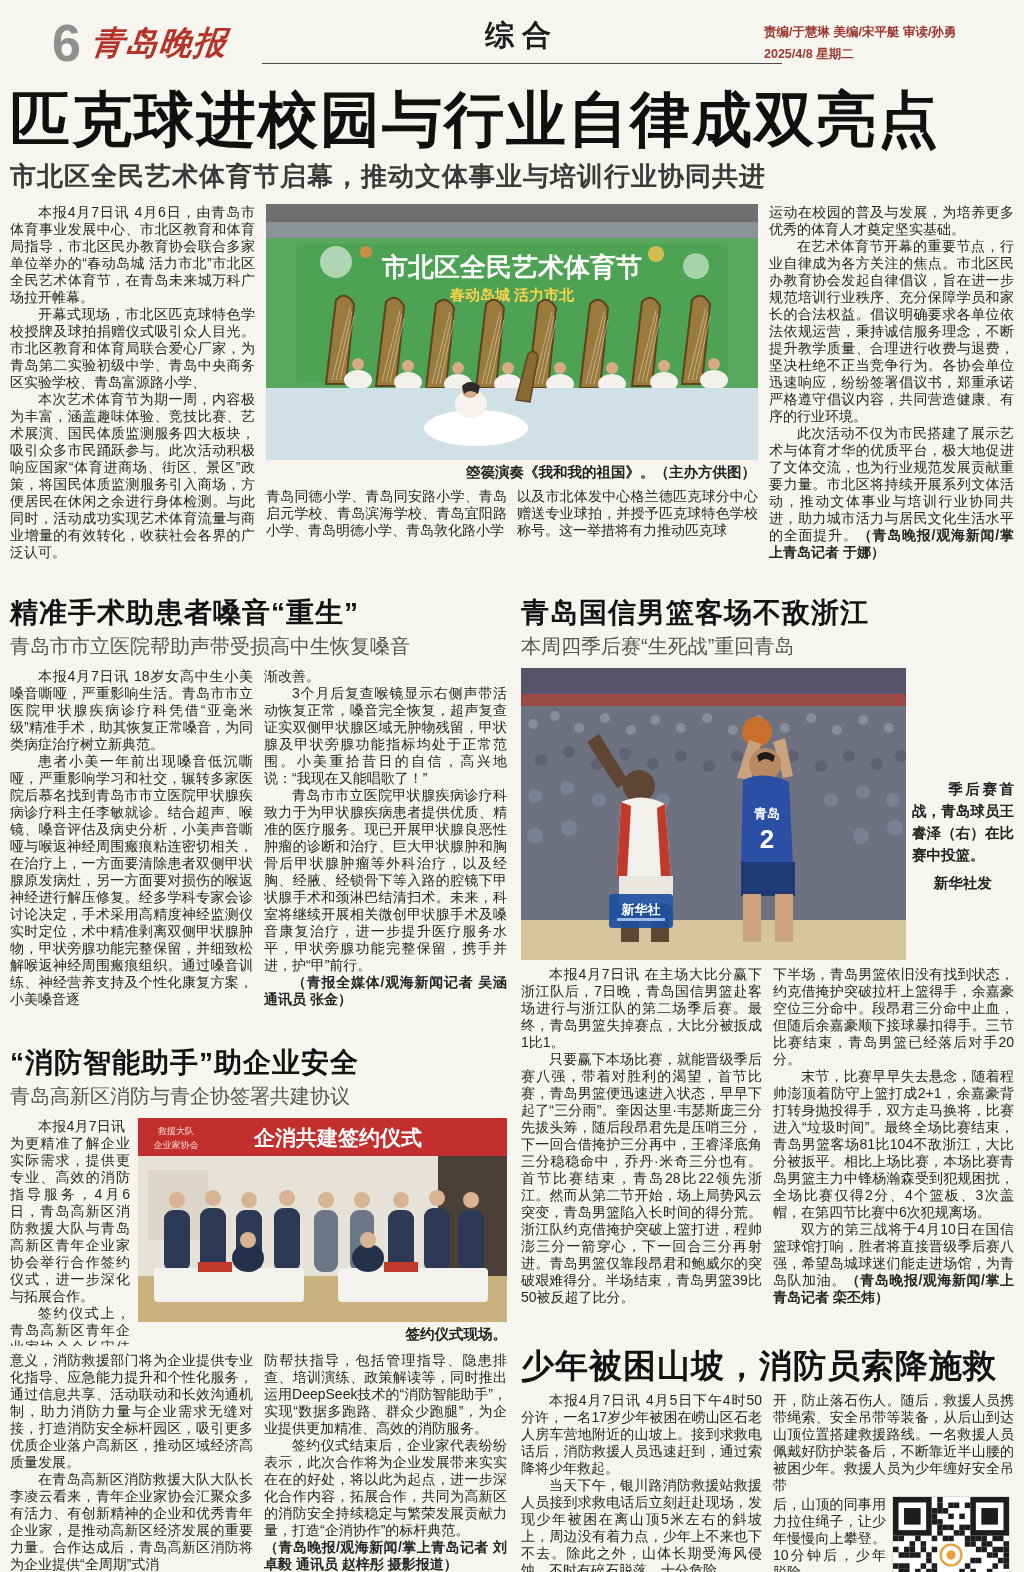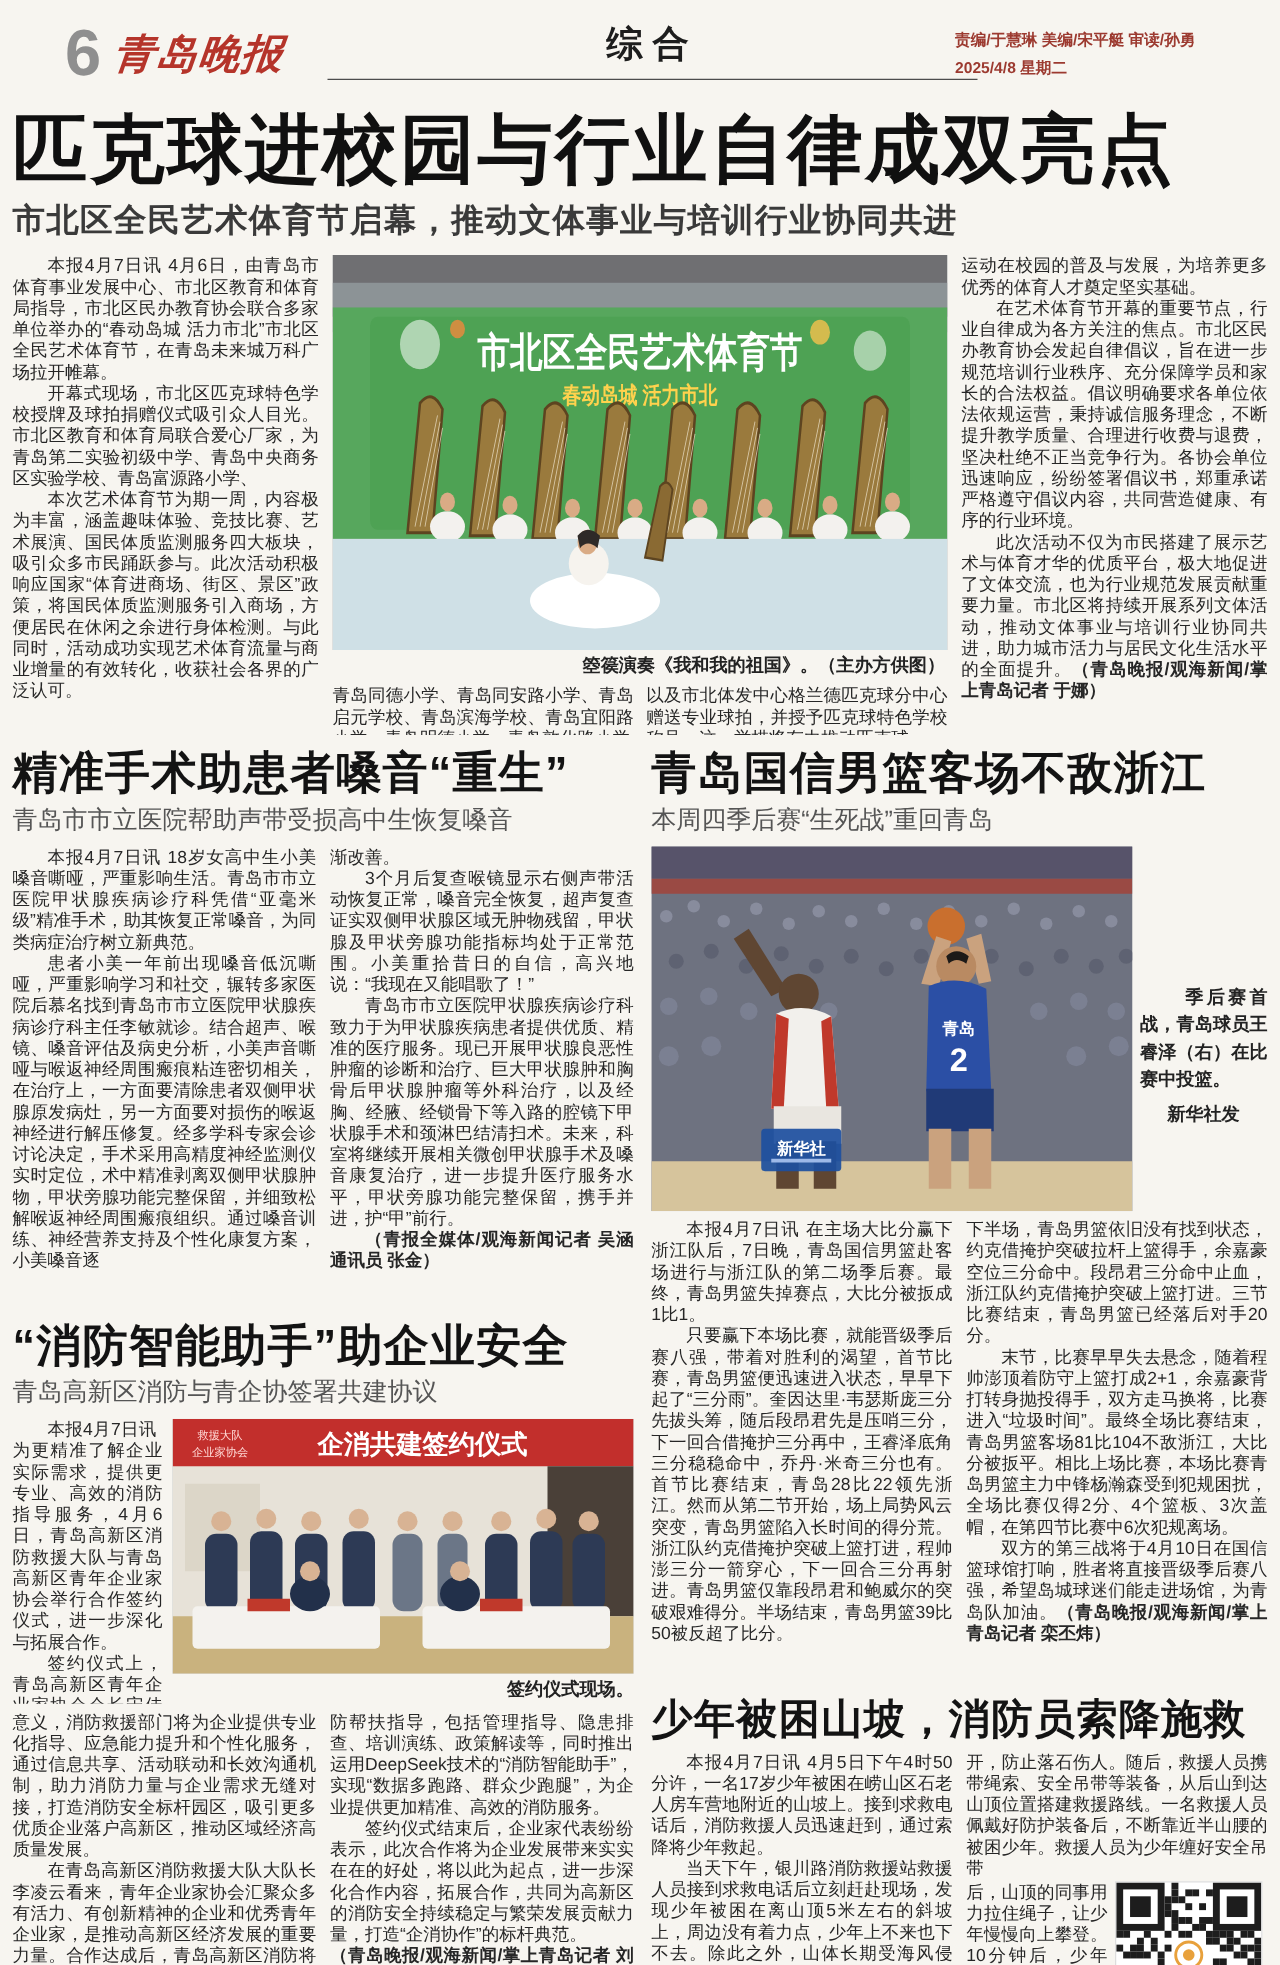--- a/index.html
+++ b/index.html
@@ -21,26 +21,26 @@
   
   .bcol p{margin:0;font-size:14px;line-height:17px;text-align:justify;text-justify:inter-character;
           word-break:break-all;text-indent:2em;color:#262626;}
   .bcol p.noindent{text-indent:0;}
   .dl{font-weight:normal;margin-right:5px;}
   .byline{font-weight:bold;}
   .caption{font-size:14.5px;font-weight:bold;color:#222;}
   
   .lead-cols{display:grid;grid-template-columns:245px 492px 1fr;column-gap:11px;height:384px;overflow:hidden;}
   .bcol{overflow:hidden;}
-  .lead-mid .photo-frame{height:316px;}
+  .lead-mid .photo-frame{height:256px;}
   .lead-mid .caption{text-align:right;margin:3px 2px 6px 0;}
   .mid-cols{display:grid;grid-template-columns:1fr 1fr;column-gap:10px;height:88px;overflow:hidden;}
   
   .bottom{display:grid;grid-template-columns:497px 1fr;column-gap:14px;margin-top:10px;}
-  .art-h3{margin:0;font-size:36px;font-weight:900;color:#131313;letter-spacing:1px;line-height:1.1;}
+  .art-h3{margin:0;font-size:28px;font-weight:900;color:#131313;letter-spacing:1px;line-height:1.1;}
   .art-h3.smaller{font-size:33px;}
   .art-h4{margin:4px 0 8px;font-size:20px;font-weight:500;color:#555;}
   .twocol{display:grid;grid-template-columns:1fr 1fr;column-gap:11px;overflow:hidden;}
   .voice-cols{height:368px;}
   .bb-photo-row{display:grid;grid-template-columns:1fr 102px;column-gap:6px;height:292px;overflow:hidden;margin-bottom:6px;}
   .bb-caption{padding-top:110px;font-size:14.5px;font-weight:bold;line-height:22px;text-align:justify;word-break:break-all;}
   .bb-caption .credit{text-indent:1.5em;margin-top:6px;}
   .bb-cols{height:372px;}
   .fire{margin-top:12px;}
   .fire-row1{display:grid;grid-template-columns:120px 1fr;column-gap:8px;height:228px;overflow:hidden;}
@@ -363,21 +363,21 @@
             <div style="text-indent:2.5em;">季后赛首战，青岛球员王睿泽（右）在比赛中投篮。</div>
             <div class="credit">新华社发</div>
           </div>
         </div>
         <div class="twocol bb-cols">
           <div class="bcol">
             <p><b class="dl">本报4月7日讯</b><span>在主场大比分赢下浙江队后，7日晚，青岛国信男篮赴客场进行与浙江队的第二场季后赛。最终，青岛男篮失掉赛点，大比分被扳成1比1。</span></p>
             <p>只要赢下本场比赛，就能晋级季后赛八强，带着对胜利的渴望，首节比赛，青岛男篮便迅速进入状态，早早下起了“三分雨”。奎因达里·韦瑟斯庞三分先拔头筹，随后段昂君先是压哨三分，下一回合借掩护三分再中，王睿泽底角三分稳稳命中，乔丹·米奇三分也有。首节比赛结束，青岛28比22领先浙江。然而从第二节开始，场上局势风云突变，青岛男篮陷入长时间的得分荒。浙江队约克借掩护突破上篮打进，程帅澎三分一箭穿心，下一回合三分再射进。青岛男篮仅靠段昂君和鲍威尔的突破艰难得分。半场结束，青岛男篮39比50被反超了比分。</p>
           </div>
           <div class="bcol">
-            <p class="noindent">下半场，青岛男篮依旧没有找到状态，约克借掩护突破拉杆上篮得手，余嘉豪空位三分命中。段昂君三分命中止血，浙江队约克借掩护突破上篮打进。三节比赛结束，青岛男篮已经落后对手20分。</p>
+            <p class="noindent">下半场，青岛男篮依旧没有找到状态，约克借掩护突破拉杆上篮得手，余嘉豪空位三分命中。段昂君三分命中止血，但随后余嘉豪顺下接球暴扣得手。三节比赛结束，青岛男篮已经落后对手20分。</p>
             <p>末节，比赛早早失去悬念，随着程帅澎顶着防守上篮打成2+1，余嘉豪背打转身抛投得手，双方走马换将，比赛进入“垃圾时间”。最终全场比赛结束，青岛男篮客场81比104不敌浙江，大比分被扳平。相比上场比赛，本场比赛青岛男篮主力中锋杨瀚森受到犯规困扰，全场比赛仅得2分、4个篮板、3次盖帽，在第四节比赛中6次犯规离场。</p>
             <p><span>双方的第三战将于4月10日在国信篮球馆打响，胜者将直接晋级季后赛八强，希望岛城球迷们能走进场馆，为青岛队加油。</span><b class="byline">（青岛晚报/观海新闻/掌上青岛记者 栾丕炜）</b></p>
           </div>
         </div>
       </article>
 
       <article class="rescue">
         <h3 class="art-h3 smaller">少年被困山坡，消防员索降施救</h3>
         <div class="twocol rescue-cols">
           <div class="bcol">

